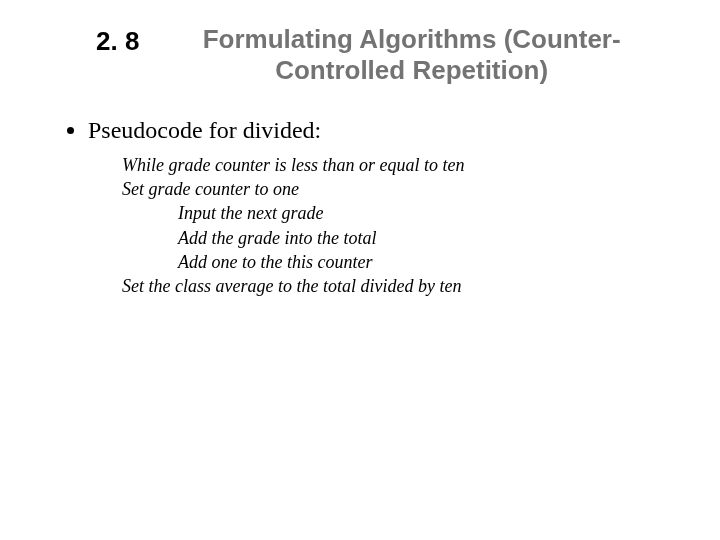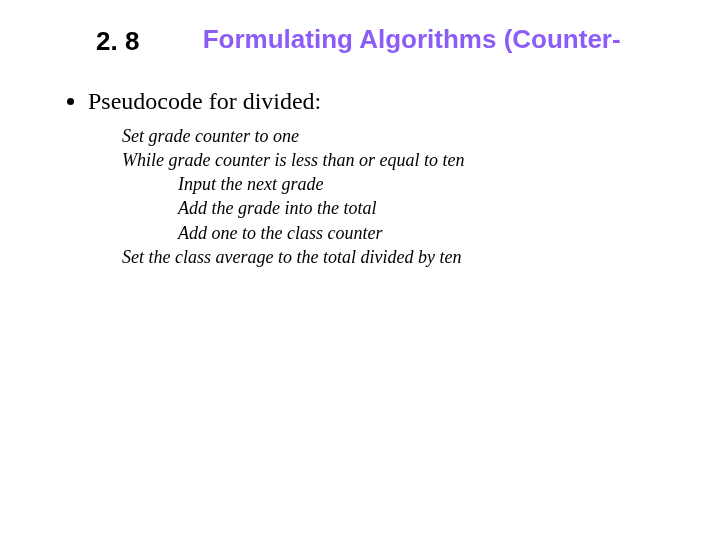--- a/index.html
+++ b/index.html
@@ -31,21 +31,21 @@
     color: #000000;
     margin-right: 24px;
     line-height: 1.2;
     white-space: nowrap;
     padding-top: 2px;
   }
   .section-title {
     font-family: Arial, Helvetica, sans-serif;
     font-weight: 700;
     font-size: 26px;
-    color: #8b5cf6;
+    color: #737373;
     line-height: 1.2;
     text-align: center;
     flex: 1;
   }
   ul.top {
     list-style: disc;
     padding-left: 28px;
     margin: 0;
   }
   ul.top > li {
@@ -69,34 +69,35 @@
 </style>
 </head>
 <body>
 
 <div class="slide">
 
   <div class="title-row">
     <div class="section-num">2. 8</div>
     <div class="section-title">
       <span>Formulating Algorithms (Counter-</span><br>
+      <span>Controlled Repetition)</span>
     </div>
   </div>
 
   <ul class="top">
     <li>
       <span>Pseudocode for divided:</span>
     </li>
   </ul>
 
   <div class="pseudo-block">
+    <div class="pseudo-line ind1">While grade counter is less than or equal to ten</div>
     <div class="pseudo-line ind1">Set grade counter to one</div>
-    <div class="pseudo-line ind1">While grade counter is less than or equal to ten</div>
     <div class="pseudo-line ind2">Input the next grade</div>
     <div class="pseudo-line ind2">Add the grade into the total</div>
-    <div class="pseudo-line ind2">Add one to the class counter</div>
+    <div class="pseudo-line ind2">Add one to the this counter</div>
     <div class="pseudo-line ind1">Set the class average to the total divided by ten</div>
   </div>
 
   <div class="gap"></div>
 
 
 </div>
 
 </body></html>

